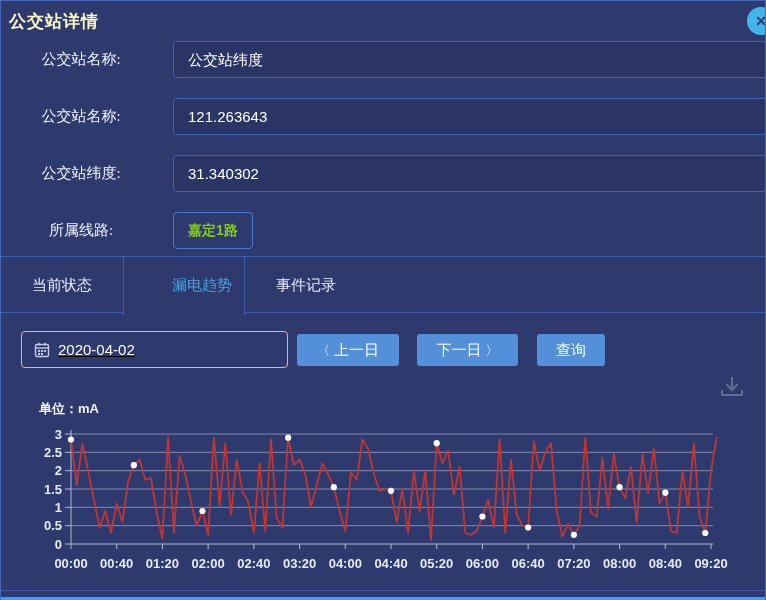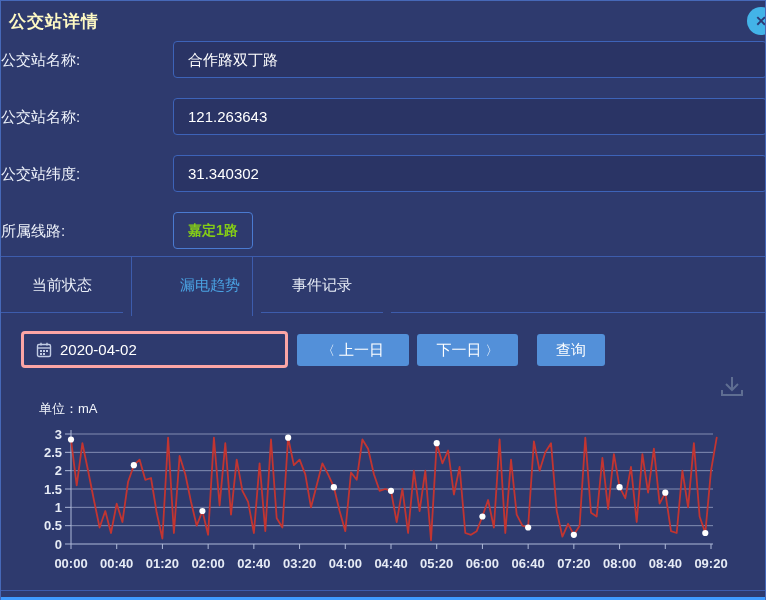--- a/index.html
+++ b/index.html
@@ -17,89 +17,89 @@
   }
   .close-btn {
     position:absolute; right:-10px; top:6px; width:28px; height:28px;
     background:#43b3e8; border-radius:50%; color:#2c3a76;
     display:flex; align-items:center; justify-content:center;
     font-size:14px; font-weight:bold; cursor:pointer;
   }
 
   .form-row { position:absolute; left:0; right:0; height:37px; }
   .form-label {
-    position:absolute; left:0; width:160px; text-align:left;
-    line-height:37px; font-size:15px; color:#eef2fa;
+    position:absolute; left:0; width:160px; text-align:center;
+    line-height:37px; font-size:15px; color:#eef2fa;font-family:Liberation Serif, serif;
   }
   .form-input {
     position:absolute; left:172px; right:-2px; top:0; height:37px;
     background:#2a3465; border:1px solid #3d63b8; border-radius:4px;
     color:#ffffff; font-size:15px; line-height:35px; padding-left:14px;
     font-family:"Liberation Sans", sans-serif;
   }
   .route-tag {
     position:absolute; left:172px; top:211px; width:80px; height:37px;
     border:1px solid #4a7ad0; border-radius:4px; background:#2e3a6e;
     color:#84cc16; font-size:14px; font-weight:bold;
     display:flex; align-items:center; justify-content:center; cursor:pointer;
   }
 
   .tab-bar {
     position:absolute; left:0; right:0; top:255px; height:57px;
-    border-top:1px solid #3d5cac; display:flex; align-items:stretch;gap:8px;
+    border-top:1px solid #3d5cac; display:flex; align-items:stretch;
   }
   .tab {
     width:122px; text-align:center; line-height:55px; font-size:15px;
     color:#e8edf7; cursor:pointer; border-bottom:1px solid #3d5cac;
   }
   .tab.t2 { border-right:1px solid #3d5cac; border-left:1px solid #3d5cac;padding-left:36px; }
   .tab.active {
     color:#4aa2e2; border-bottom:none; height:59px; background:#2e3a6e;
   }
   .tab-fill { flex:1; border-bottom:1px solid #3d5cac; }
 
   .toolbar { position:absolute; left:0; right:0; top:330px; height:37px; }
   .date-box {
     position:absolute; left:20px; top:0; width:267px; height:37px;
-    border:3px solid #fca5a5; border-radius:4px; background:#2e3a6e;
-    display:flex; align-items:center; cursor:pointer;
+    border:1px solid #fca5a5; border-radius:4px; background:#2e3a6e;
+    display:flex; align-items:center; cursor:pointer;text-decoration:underline;
   }
   .date-box svg { margin-left:12px; }
   .date-text { color:#ffffff; font-size:15px; margin-left:8px; }
   .btn {
     position:absolute; top:3px; height:32px; background:#5390d9; border:none;
     border-radius:3px; color:#ffffff; font-size:15px; cursor:pointer;
     font-family:"Liberation Sans", sans-serif;
   }
-  .btn-prev { left:296px; width:112px; }
+  .btn-prev { left:296px; width:102px; }
   .btn-next { left:416px; width:101px; }
   .btn-query { left:536px; width:68px; }
   .btn .arrow { font-size:13px; opacity:.95; }
 
   .download-icn { position:absolute; left:716px; top:372px; width:30px; height:28px; cursor:pointer; }
 
-  .chart-title { position:absolute; left:38px; top:399px; font-size:13px; font-weight:normal; color:#f2f5fb; }
+  .chart-title { position:absolute; left:38px; top:399px; font-size:13px; font-weight:bold; color:#f2f5fb; }
   .chart-svg { position:absolute; left:0; top:415px; }
 
   .bottom-border { position:absolute; left:0; right:0; top:589px; height:1px; background:#3d5cac; }
   .bottom-bar { position:absolute; left:0; right:0; bottom:0; height:3px; background:#3f9bff; }
 </style>
 </head>
 <body>
 
 <div class="panel">
 
   <div class="panel-title">公交站详情</div>
   <div class="close-btn">
     <span>✕</span>
   </div>
 
   <div class="form-row" style="top:40px">
     <div class="form-label">公交站名称:</div>
-    <div class="form-input">合作路双丁路</div>
+    <div class="form-input">公交站纬度</div>
   </div>
   <div class="form-row" style="top:97px">
     <div class="form-label">公交站名称:</div>
     <div class="form-input">121.263643</div>
   </div>
   <div class="form-row" style="top:154px">
     <div class="form-label">公交站纬度:</div>
     <div class="form-input">31.340302</div>
   </div>
   <div class="form-row" style="top:211px">

